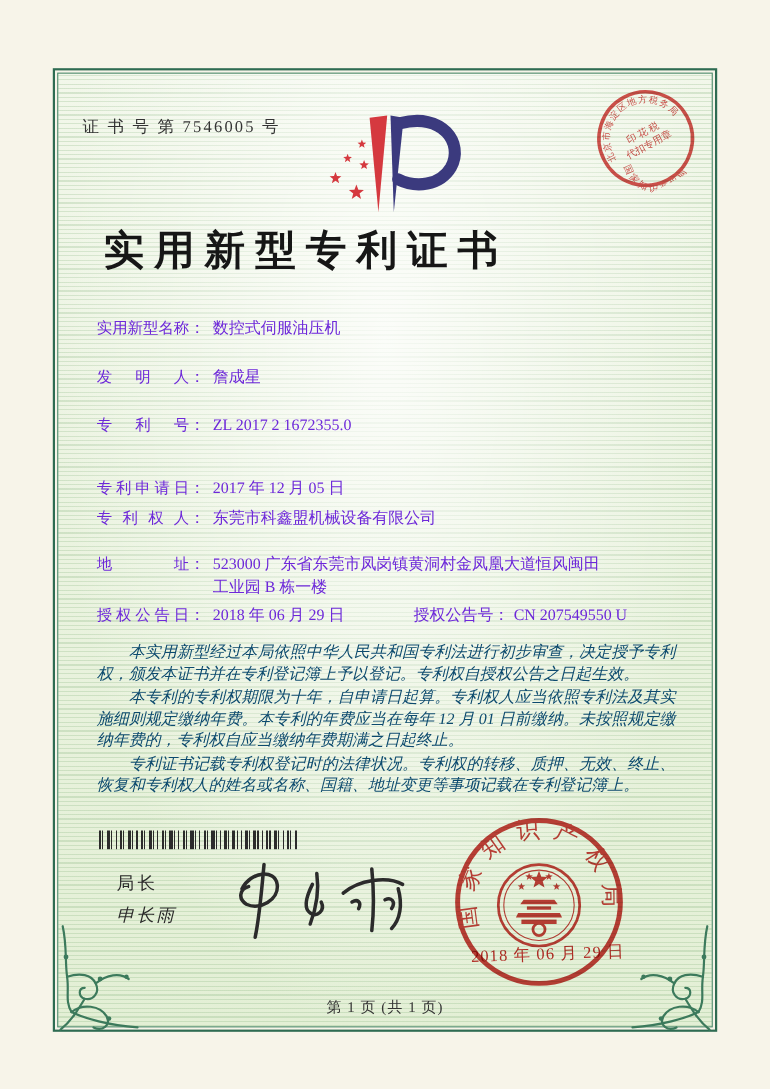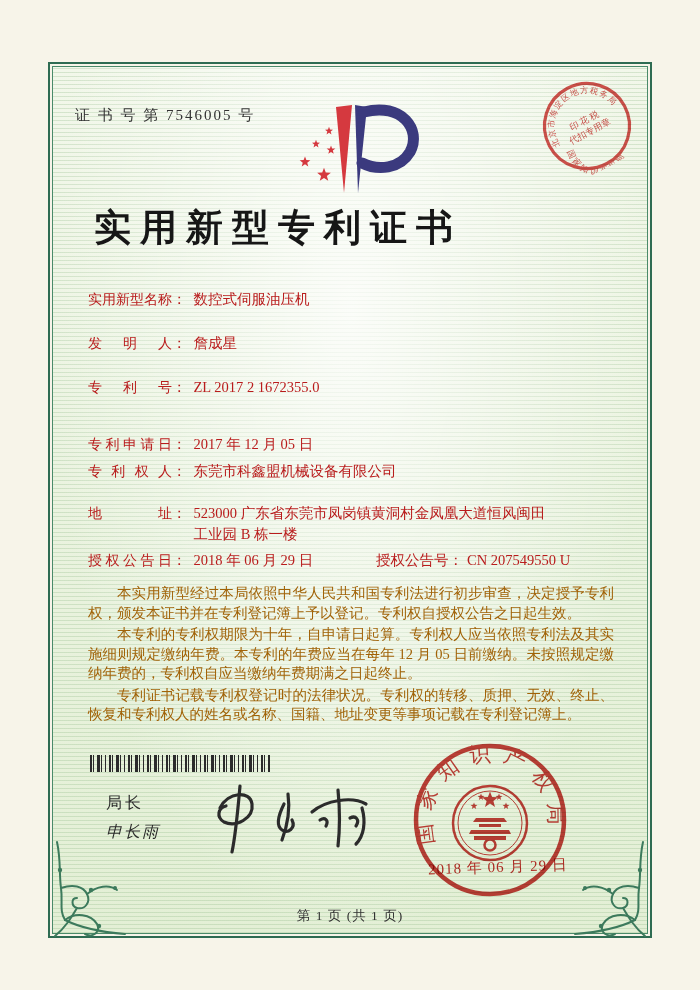--- a/index.html
+++ b/index.html
@@ -35,33 +35,33 @@
     position:absolute; left:272px; top:100px; width:156px; height:112px;
   }
   .cert-title {
     position:absolute; left:0; top:203px; width:556px;
     text-align:center; font-size:37px; font-weight:600;
     letter-spacing:9px; color:#161616;
   }
   
   .field-row {
     position:absolute; left:88px; width:524px;
-    font-size:14.5px; color:#b91c1c; line-height:21px;
+    font-size:14.5px; color:#6d28d9; line-height:21px;
   }
   .flabel {
     display:inline-block; width:84px; font-size:14px;
     text-align:justify; text-align-last:justify; vertical-align:top;
   }
   .fcolon { display:inline-block; vertical-align:top; }
   .fvalue { display:inline-block; vertical-align:top; margin-left:7px; max-width:420px; }
   .grant-right { position:absolute; left:288px; top:0; }
   
   .body-text {
     position:absolute; left:88px; top:584px; width:526px;
-    font-size:14.5px; line-height:19.5px; text-align:justify; color:#a16207;
+    font-size:14.5px; line-height:19.5px; text-align:justify; color:#0c4a6e;font-style:italic;
   }
   .body-text p { text-indent:2em; margin:0 0 2px 0; }
   
   .barcode {
     position:absolute; left:90px; top:755px; width:180px; height:17px;
     background:repeating-linear-gradient(90deg,
       #2b2b2b 0 2px, rgba(0,0,0,0) 2px 3px,
       #2b2b2b 3px 4px, rgba(0,0,0,0) 4px 7px,
       #2b2b2b 7px 10px, rgba(0,0,0,0) 10px 11px,
       #2b2b2b 11px 12px, rgba(0,0,0,0) 12px 15px,
@@ -148,21 +148,21 @@
   </div>
   <div class="field-row" style="top:550px">
     <span class="flabel">授权公告日</span><span class="fcolon">：</span><span class="fvalue">2018 年 06 月 29 日</span>
     <span class="grant-right">
       <span>授权公告号</span><span>：</span><span style="margin-left:4px">CN 207549550 U</span>
     </span>
   </div>
 
   <div class="body-text">
     <p>本实用新型经过本局依照中华人民共和国专利法进行初步审查，决定授予专利权，颁发本证书并在专利登记簿上予以登记。专利权自授权公告之日起生效。</p>
-    <p>本专利的专利权期限为十年，自申请日起算。专利权人应当依照专利法及其实施细则规定缴纳年费。本专利的年费应当在每年 12 月 05 日前缴纳。未按照规定缴纳年费的，专利权自应当缴纳年费期满之日起终止。</p>
+    <p>本专利的专利权期限为十年，自申请日起算。专利权人应当依照专利法及其实施细则规定缴纳年费。本专利的年费应当在每年 12 月 01 日前缴纳。未按照规定缴纳年费的，专利权自应当缴纳年费期满之日起终止。</p>
     <p>专利证书记载专利权登记时的法律状况。专利权的转移、质押、无效、终止、恢复和专利权人的姓名或名称、国籍、地址变更等事项记载在专利登记簿上。</p>
   </div>
 
   <div class="barcode"></div>
 
   <div class="director-title">局长</div>
   <div class="director-name">申长雨</div>
   <svg class="signature" viewBox="0 0 190 85">
     <g fill="none" stroke="#2b2b2b" stroke-width="3.2" stroke-linecap="round" stroke-linejoin="round">
       <path d="M28,30 C36,14 58,12 60,26 C62,40 44,50 32,44 C24,39 26,30 34,28"></path>

